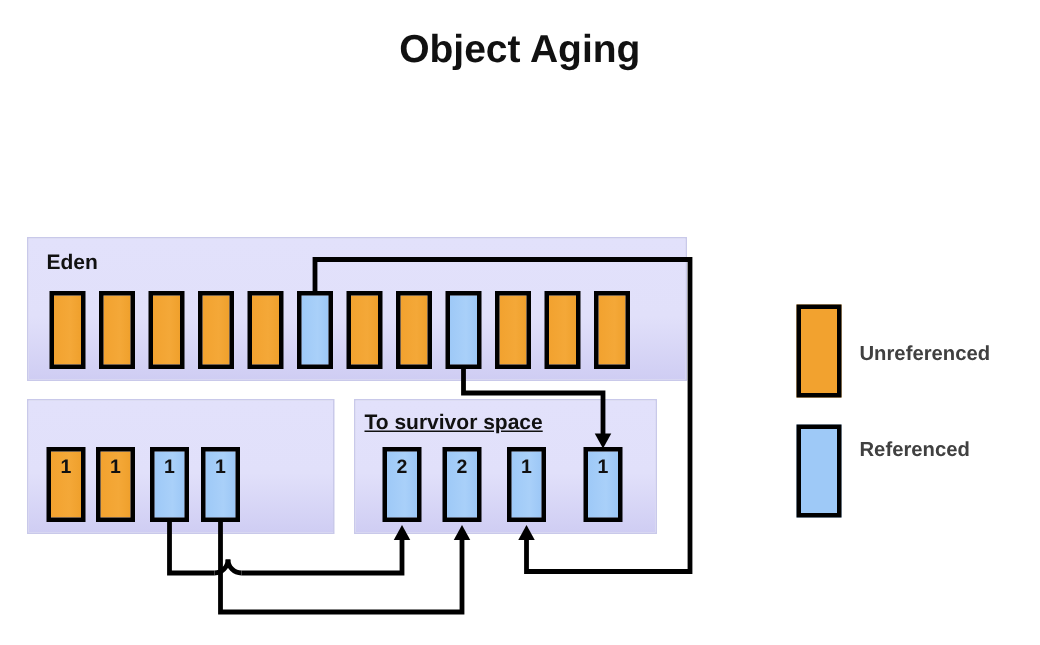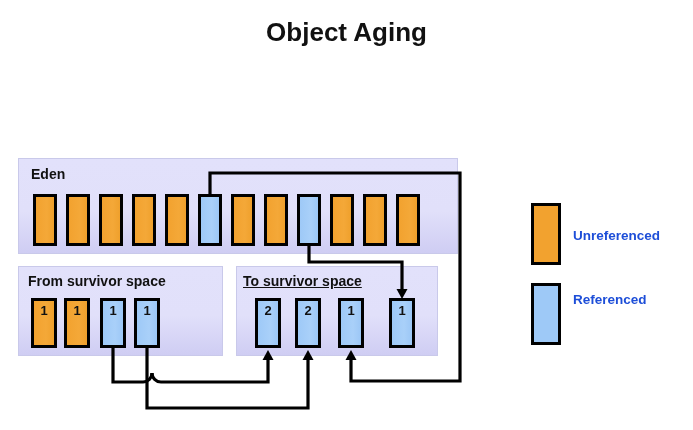--- a/index.html
+++ b/index.html
@@ -75,21 +75,21 @@
     height: 62px;
     border: 3px solid #000000;
     box-sizing: border-box;
   }
   .legend-swatch.unref { background: #f2a22f; left: 531px; top: 203px; }
   .legend-swatch.ref   { background: #9ec9f7; left: 531px; top: 283px; }
   .legend-label {
     position: absolute;
     font-size: 13.5px;
     font-weight: bold;
-    color: #1d4ed8;
+    color: #404040;
     white-space: nowrap;
   }
   #legend-label-unref { left: 573px; top: 228px; }
   #legend-label-ref   { left: 573px; top: 292px; }
 
   
   #connectors {
     position: absolute;
     left: 0; top: 0;
     width: 693px;
@@ -101,21 +101,20 @@
 <body>
 
 <div id="stage">
 
   <div id="page-title">Object Aging</div>
 
   <div class="region" id="region-eden"></div>
   <div class="region-label" id="label-eden" style="left:31px; top:166px;">Eden</div>
 
   <div class="region" id="region-from"></div>
-  <div class="region-label" id="label-from" style="left:28px; top:273px;">From survivor  space</div>
 
   <div class="region" id="region-to"></div>
   <div class="region-label" id="label-to" style="left:243px; top:273px;text-decoration:underline;">To survivor  space</div>
 
   <div class="block unref" style="left:33px;  top:194px; width:24px; height:52px;"></div>
   <div class="block unref" style="left:66px;  top:194px; width:24px; height:52px;"></div>
   <div class="block unref" style="left:99px;  top:194px; width:24px; height:52px;"></div>
   <div class="block unref" style="left:132px; top:194px; width:24px; height:52px;"></div>
   <div class="block unref" style="left:165px; top:194px; width:24px; height:52px;"></div>
   <div class="block ref" style="left:198px; top:194px; width:24px; height:52px;"></div>

